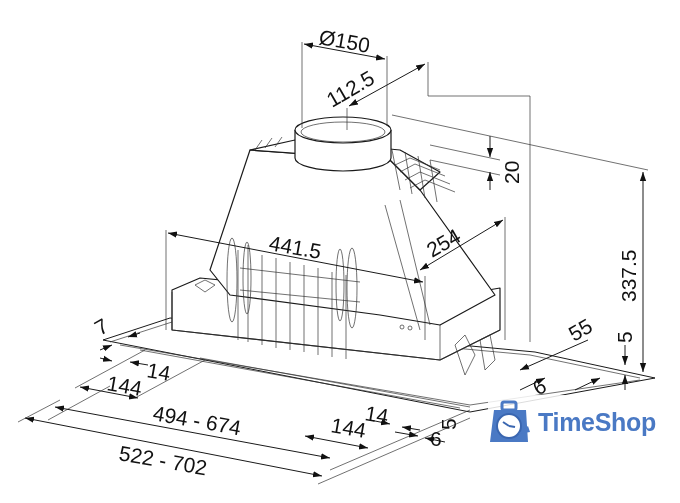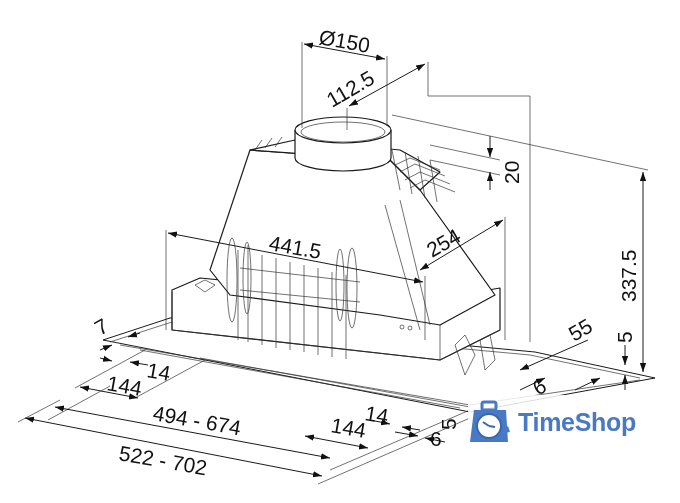--- a/index.html
+++ b/index.html
@@ -3,21 +3,21 @@
 <meta charset="utf-8">
 <style>
   html, body { margin: 0; padding: 0; background: #ffffff; }
   body { width: 680px; height: 503px; overflow: hidden; position: relative; font-family: "Liberation Sans", sans-serif; }
   #drawing { position: absolute; left: 0; top: 0; width: 680px; height: 503px; }
   .ln { stroke: #1a1a1a; fill: none; stroke-width: 1; }
   .thin { stroke: #333; fill: none; stroke-width: 0.7; }
   .body { stroke: #1a1a1a; fill: #ffffff; stroke-width: 1.2; stroke-linejoin: round; }
   .arrow { fill: #111; stroke: none; }
   .dim-text { font-family: "Liberation Sans", sans-serif; font-size: 21px; fill: #111; }
-  #logo { position: absolute; left: 468px; top: 395px; width: 185px; height: 55px; display: flex; align-items: center; background: rgba(255,255,255,0.85); }
+  #logo { position: absolute; left: 488px; top: 395px; width: 185px; height: 55px; display: flex; align-items: center; background: rgba(255,255,255,0.85); }
   #logo-icon { width: 46px; height: 46px; position: relative; }
   #logo-text { font-family: "Liberation Sans", sans-serif; font-size: 25px; font-weight: bold; color: #4a79c4; margin-left: 4px; letter-spacing: -0.3px; }
 </style>
 </head>
 <body>
 
 <svg id="drawing" viewBox="0 0 680 503" xmlns="http://www.w3.org/2000/svg">
   <defs>
     <marker id="ah" viewBox="0 0 10 10" refX="10" refY="5" markerWidth="9" markerHeight="9" orient="auto-start-reverse">
       <path d="M0,1.5 L10,5 L0,8.5 z" class="arrow"></path>

